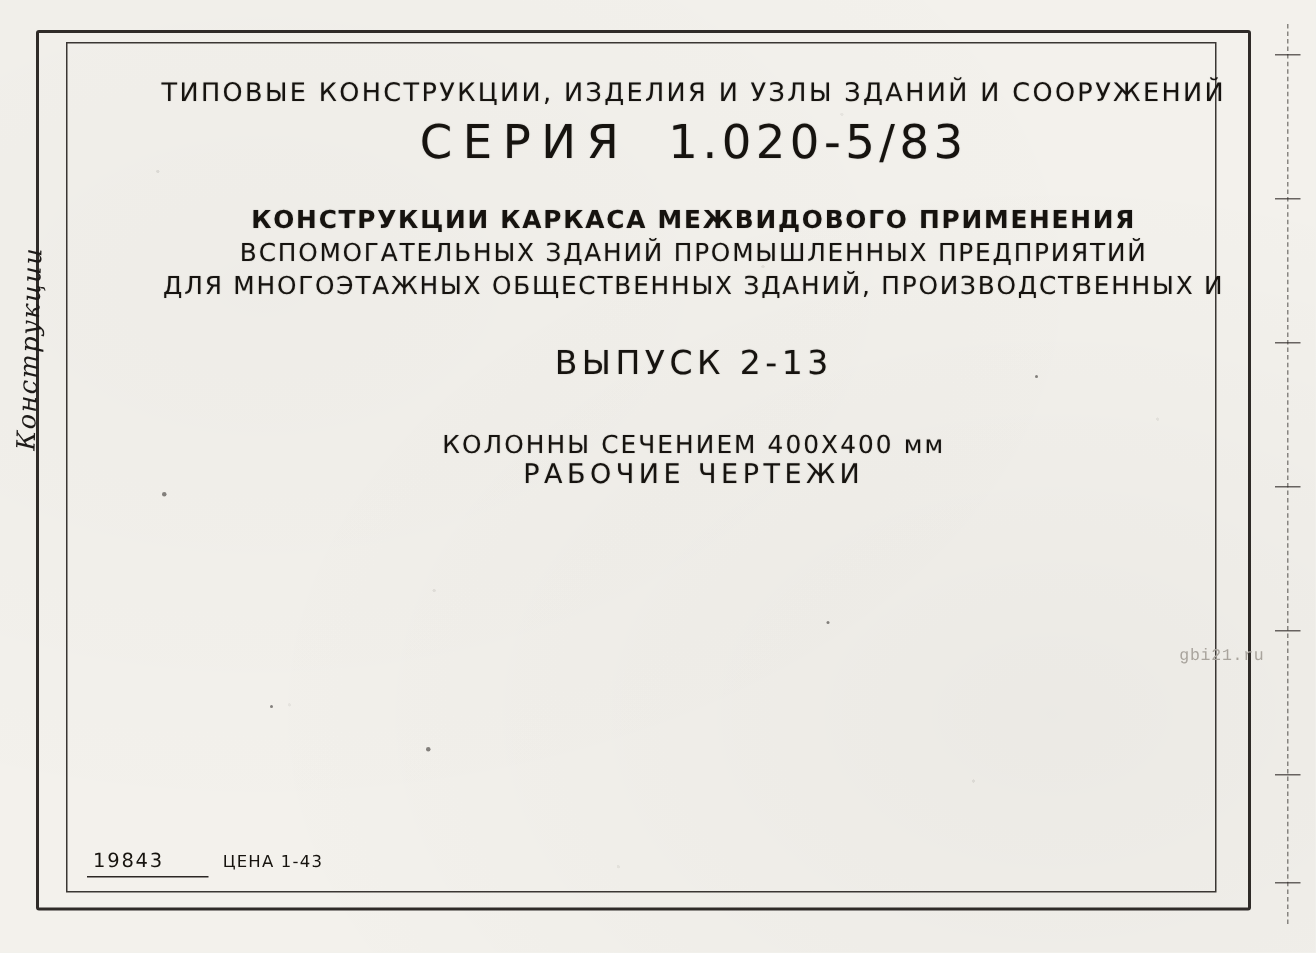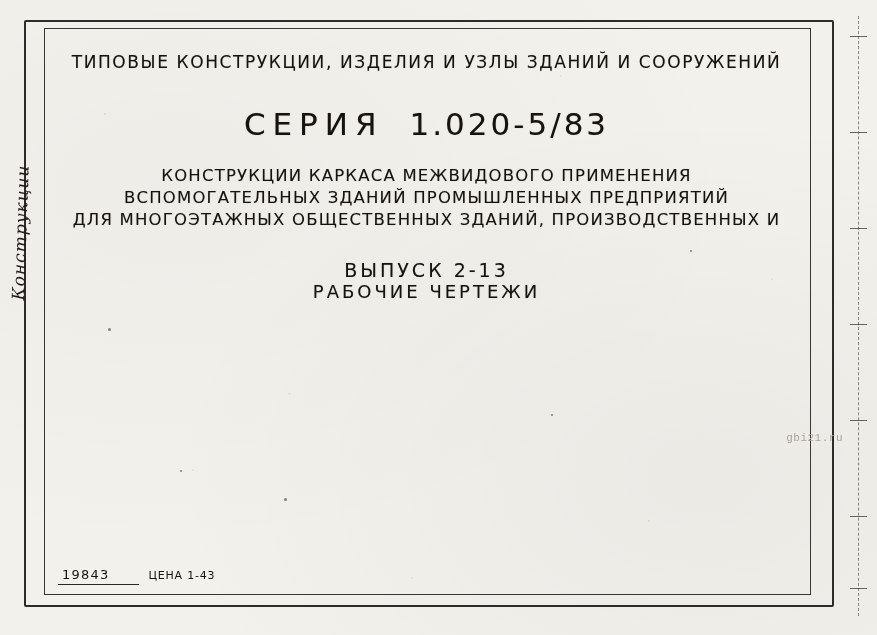--- a/index.html
+++ b/index.html
@@ -91,66 +91,68 @@
 
   
   .content {
     position: absolute;
     left: 44px;
     top: 28px;
     width: 765px;
     height: 565px;
     text-align: center;
     color: #16130f;
+    padding-left: 36px;
   }
   .line {
     font-family: "DejaVu Sans", sans-serif;
     letter-spacing: 1.3px;
     white-space: nowrap;
     text-shadow: 0 0 1px rgba(0,0,0,.25);
   }
   .l-head {
     margin-top: 24px;
     font-size: 17px;
     letter-spacing: 1.6px;
   }
   .series-row {
-    margin-top: 34px;
+    margin-top: 5px;
     display: flex;
     align-items: flex-start;
     justify-content: center;
     gap: 26px;
   }
   .series-word {
     font-size: 31px;
     letter-spacing: 7px;
     font-weight: 400;
   }
   .series-num {
     font-size: 31px;
     letter-spacing: 3px;
   }
   .l-sub1 {
     margin-top: 24px;
     font-size: 16.5px;
     letter-spacing: 1.2px;
+    font-weight: bold;
   }
   .l-sub2 {
     margin-top: 3px;
     font-size: 16.5px;
     letter-spacing: 1.2px;
   }
   .l-sub3 {
     margin-top: 3px;
     font-size: 16.5px;
     letter-spacing: 1.2px;
   }
   .l-issue {
     margin-top: 30px;
-    font-size: 19px;
+    font-size: 22px;
     letter-spacing: 3px;
   }
   .l-col1 {
     margin-top: 32px;
     font-size: 16.5px;
     letter-spacing: 1.4px;
   }
   .l-col2 {
     margin-top: 4px;
     font-size: 16.5px;
@@ -237,20 +239,21 @@
       <span class="line series-word">СЕРИЯ</span>
       <span class="line series-num">1.020-5/83</span>
     </div>
 
     <div class="line l-sub1">КОНСТРУКЦИИ КАРКАСА МЕЖВИДОВОГО ПРИМЕНЕНИЯ</div>
     <div class="line l-sub3">ВСПОМОГАТЕЛЬНЫХ ЗДАНИЙ ПРОМЫШЛЕННЫХ ПРЕДПРИЯТИЙ</div>
     <div class="line l-sub2">ДЛЯ МНОГОЭТАЖНЫХ ОБЩЕСТВЕННЫХ ЗДАНИЙ, ПРОИЗВОДСТВЕННЫХ И</div>
 
     <div class="line l-issue">ВЫПУСК 2-13</div>
 
+    <div class="line l-col1">КОЛОННЫ СЕЧЕНИЕМ 400Х400 мм</div>
 
     <div class="line l-work">РАБОЧИЕ ЧЕРТЕЖИ</div>
 
   </div>
 
   <div class="stamp">
     <div class="stamp-num">19843</div>
     <div class="stamp-price">ЦЕНА 1-43</div>
   </div>
 

